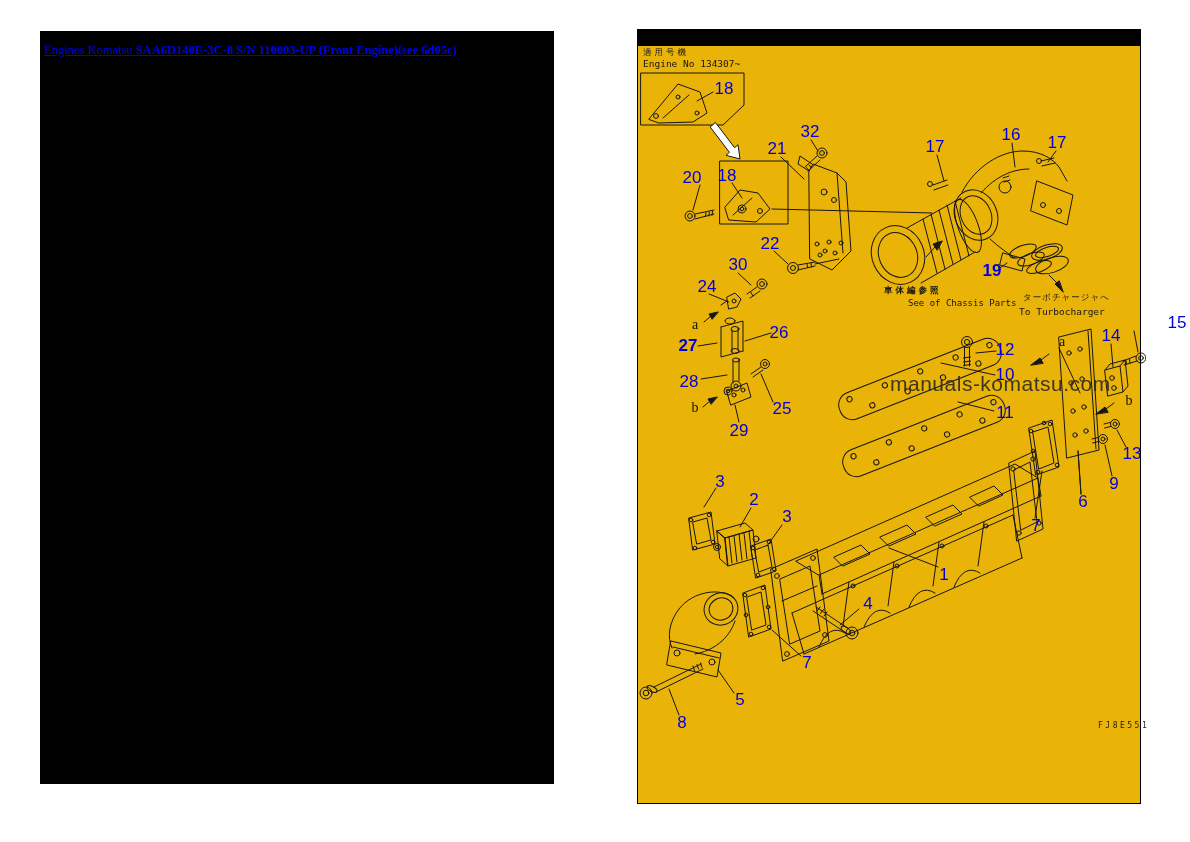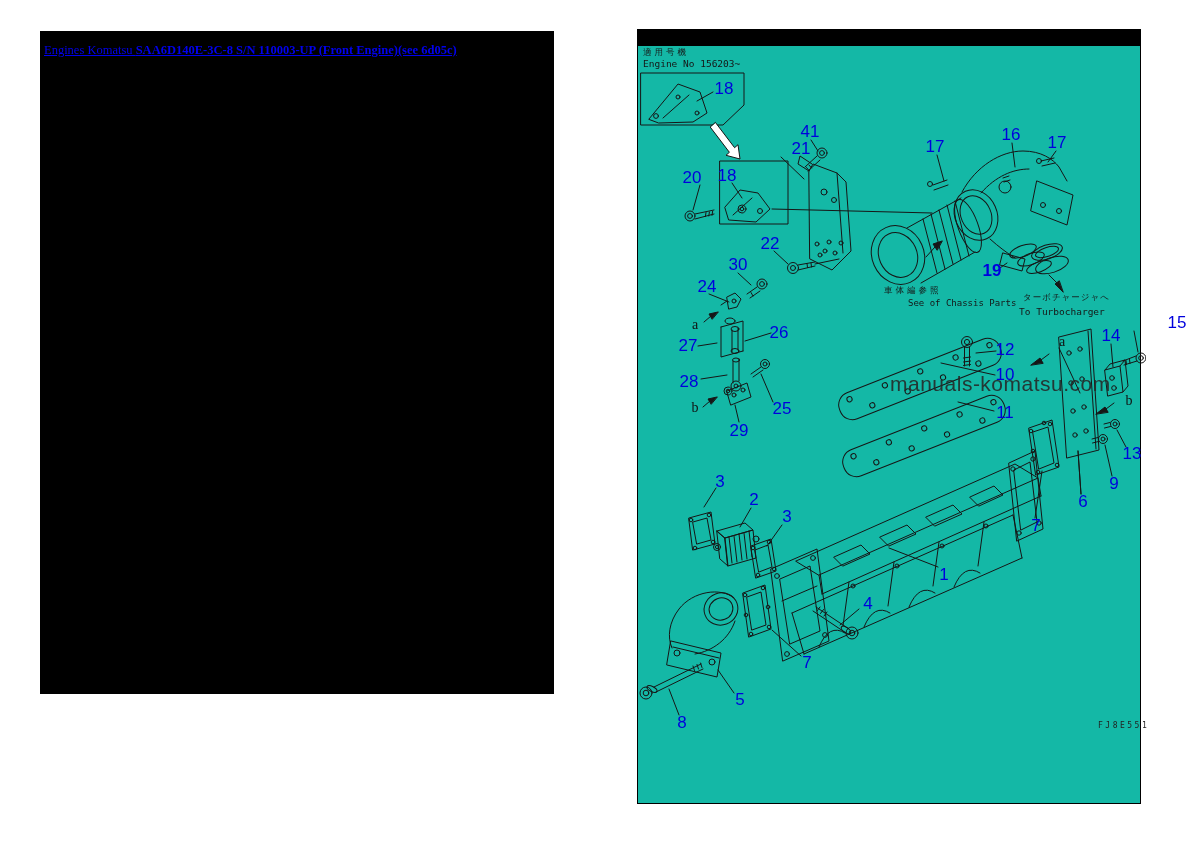--- a/index.html
+++ b/index.html
@@ -1,35 +1,35 @@
 <!DOCTYPE html>
 <html><head>
 <meta charset="utf-8">
 <style>
   html,body{margin:0;padding:0;background:#fff;}
   body{position:relative;width:1190px;height:842px;font-family:"Liberation Sans",sans-serif;overflow:hidden;}
 
   
-  .black-panel{position:absolute;left:40px;top:31px;width:514px;height:663px;background:#000;}
+  .black-panel{position:absolute;left:40px;top:31px;width:514px;height:753px;background:#000;}
   .black-panel a{display:block;padding:12px 6px 0 4px;font-family:"Liberation Serif",serif;
     font-size:12.5px;color:#0000ee;text-decoration:underline;white-space:nowrap;}
   .black-panel a .bold{font-weight:bold;}
 
   
   .diagram-panel{position:absolute;left:637px;top:29px;width:504px;height:775px;
-    border:1.5px solid #000;box-sizing:border-box;background:#14b8a6;}
+    border:1.5px solid #000;box-sizing:border-box;background:#eab308;}
   .diagram-topbar{position:absolute;left:0;top:0;right:0;height:16px;background:#000;}
   .diagram-panel svg{position:absolute;left:0;top:0;}
 
   .dtext{position:absolute;color:#161616;white-space:nowrap;}
   .jp{font-size:8.5px;letter-spacing:3px;}
   .mono{font-family:"DejaVu Sans Mono",monospace;}
   .applicable{left:5px;top:17px;}
   .engine-no{left:5px;top:28px;font-size:9.5px;}
-  .chassis-jp{left:246px;top:255px;}
+  .chassis-jp{left:246px;top:255px;font-weight:bold;}
   .chassis-en{left:234px;top:268px;font-size:9px;margin-left:36px;}
   .turbo-jp{left:385px;top:262px;letter-spacing:1px;}
   .turbo-en{left:381px;top:276px;font-size:9.5px;}
   .watermark{left:252px;top:342px;font-size:21px;color:rgba(38,38,38,.88);letter-spacing:.5px;}
   .plate-code{left:452px;top:691px;font-size:8px;letter-spacing:2.5px;color:#222;margin-left:8px;}
 
   .callout{position:absolute;transform:translate(-50%,-50%);
     font:17px "Liberation Sans",sans-serif;color:#0000dd;cursor:pointer;}
   .callout.letter{color:#111;font:14px "Liberation Serif",serif;cursor:default;}
 </style>
@@ -440,39 +440,39 @@
           <line x1="655" y1="691" x2="702" y2="668"></line>
         <line x1="692" y1="665" x2="693.5" y2="669.5"></line>
           <line x1="696" y1="663.5" x2="697.5" y2="668"></line>
           <line x1="699.5" y1="662" x2="701" y2="666.5"></line>
         <line x1="678" y1="714" x2="668" y2="688"></line>
       </g>
     </g>
   </svg>
 
   <div class="dtext jp applicable">適用号機</div>
-  <div class="dtext mono engine-no">Engine No 156203~</div>
+  <div class="dtext mono engine-no">Engine No 134307~</div>
   <div class="dtext jp chassis-jp">車体編参照</div>
   <div class="dtext mono chassis-en">See of Chassis Parts</div>
   <div class="dtext jp turbo-jp">ターボチャージャへ</div>
   <div class="dtext mono turbo-en">To Turbocharger</div>
   <div class="dtext watermark">manuals-komatsu.com</div>
   <div class="dtext mono plate-code">FJ8E551</div>
 
   <div style="position:absolute;inset:0;">
       <div class="callout" style="left: 86px; top: 59px;">18</div>
       <div class="callout" style="left: 54px; top: 148px;">20</div>
       <div class="callout" style="left: 89px; top: 146px;">18</div>
-      <div class="callout" style="left: 139px; top: 119px; margin-left: 24px;">21</div>
-      <div class="callout" style="left: 172px; top: 102px;">41</div>
+      <div class="callout" style="left: 139px; top: 119px;">21</div>
+      <div class="callout" style="left: 172px; top: 102px;">32</div>
       <div class="callout" style="left: 132px; top: 214px;">22</div>
       <div class="callout" style="left: 100px; top: 235px;">30</div>
       <div class="callout" style="left: 69px; top: 257px;">24</div>
       <div class="callout letter" style="left: 57px; top: 295px;">a</div>
-      <div class="callout" style="left: 50px; top: 316px;">27</div>
+      <div class="callout" style="left: 50px; top: 316px; font-weight: bold;">27</div>
       <div class="callout" style="left: 141px; top: 303px;">26</div>
       <div class="callout" style="left: 51px; top: 352px;">28</div>
       <div class="callout letter" style="left: 57px; top: 378px;">b</div>
       <div class="callout" style="left: 144px; top: 379px;">25</div>
       <div class="callout" style="left: 101px; top: 401px;">29</div>
       <div class="callout" style="left: 297px; top: 117px;">17</div>
       <div class="callout" style="left: 373px; top: 105px;">16</div>
       <div class="callout" style="left: 419px; top: 113px;">17</div>
       <div class="callout" style="left: 354px; top: 241px; font-weight: bold;">19</div>
       <div class="callout" style="left: 367px; top: 320px;">12</div>

